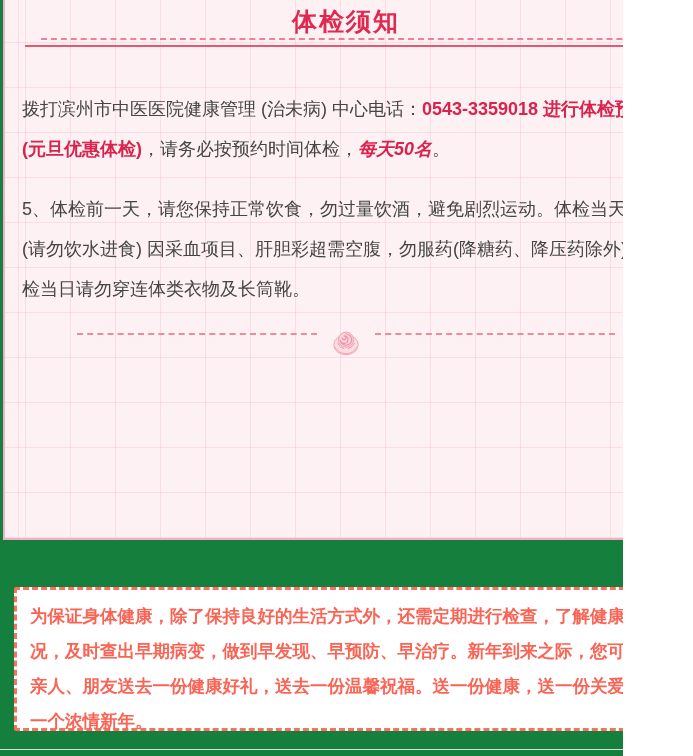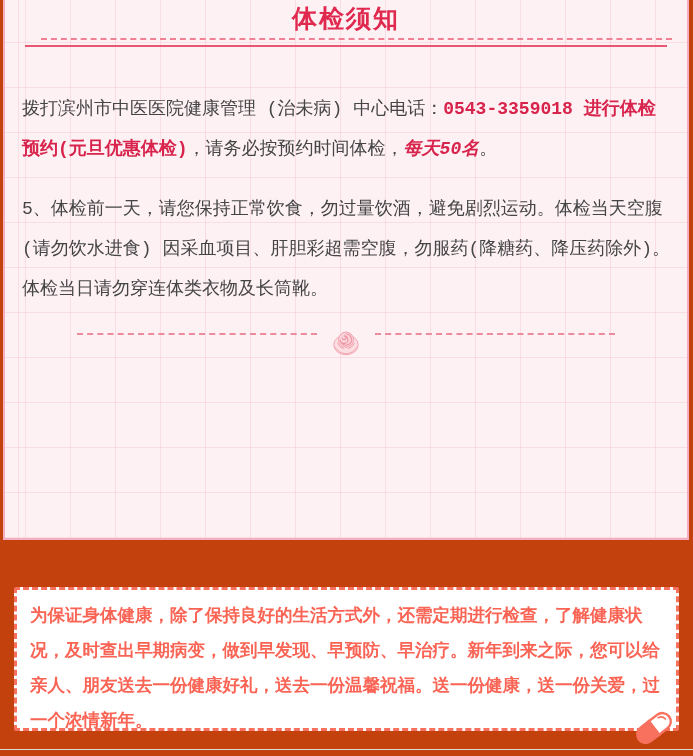--- a/index.html
+++ b/index.html
@@ -1,21 +1,21 @@
 <!DOCTYPE html>
 <html lang="zh"><head>
 <meta charset="utf-8">
 <style>
   html,body{margin:0;padding:0;background:#ffffff;}
   .page{
     position:relative;
-    width:693px;height:756px;
+    width:623px;height:756px;
     overflow:hidden;
-    font-family:Liberation Mono, monospace;
-    background:#c2410c;
+    font-family:Liberation Sans, sans-serif;
+    background:#15803d;
   }
   
   .notice-card{
     position:absolute;top:0;left:3px;width:686px;height:540px;
     box-sizing:border-box;
     border:2px solid #f4afc0;border-top:none;
     background-color:#fdf1f4;
     background-image:
       repeating-linear-gradient(0deg, rgba(243,175,192,.30) 0 1px, transparent 1px 45px),
       repeating-linear-gradient(90deg, rgba(243,175,192,.30) 0 1px, transparent 1px 45px);

